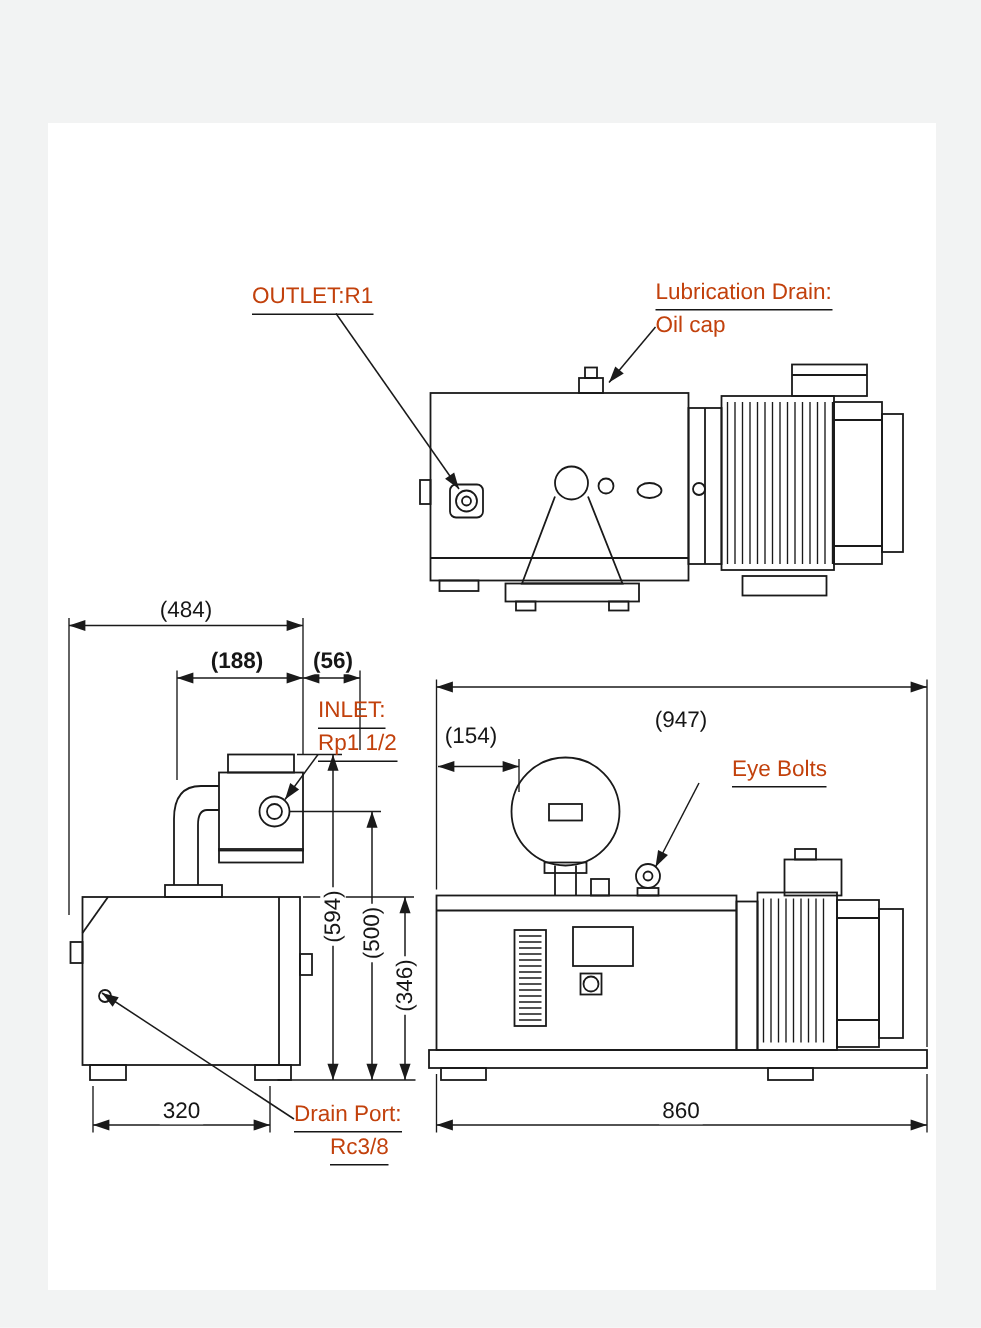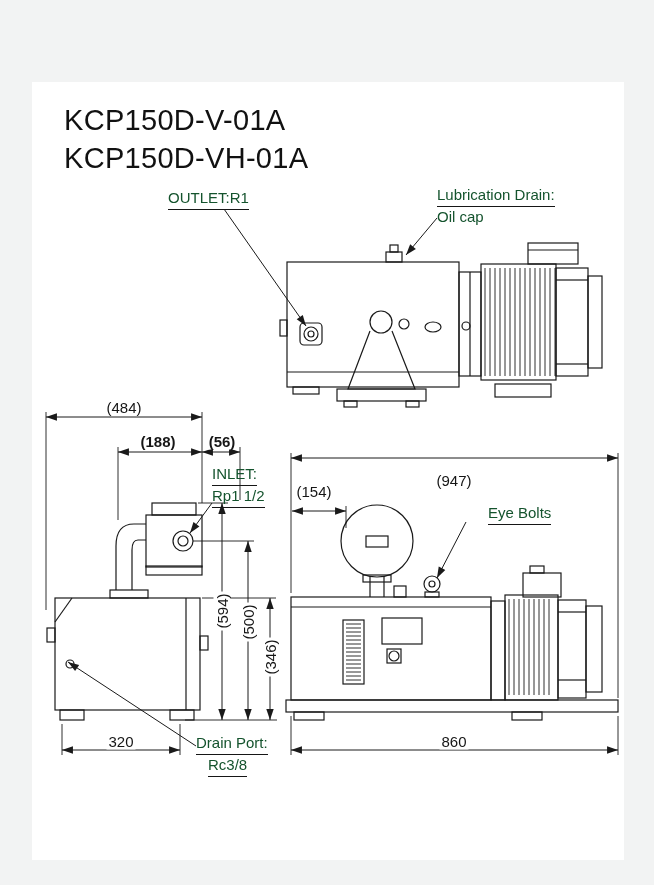--- a/index.html
+++ b/index.html
@@ -2,23 +2,23 @@
 <html><head>
 <meta charset="utf-8">
 <style>
   html,body{margin:0;padding:0;}
   body{background:#f2f3f3;font-family:"Liberation Sans","DejaVu Sans",sans-serif;color:#161616;}
   #canvas{position:relative;width:654px;height:885px;overflow:hidden;background:#f2f3f3;}
   .paper{position:absolute;left:32px;top:82px;width:592px;height:778px;background:#ffffff;}
   #drawing-svg{position:absolute;left:0;top:0;z-index:1;}
   .txt{position:absolute;z-index:2;}
   .title-block{font-size:29px;line-height:38px;font-weight:500;letter-spacing:0.3px;color:#111;}
-  .callout{font-size:15px;line-height:20px;color:#14532d;white-space:nowrap;}
+  .callout{font-size:15px;line-height:20px;color:#c2410c;white-space:nowrap;}
   .callout .ul{border-bottom:1.2px solid #161616;display:inline-block;padding-bottom:1px;}
-  .callout .indent{margin-left:12px;}
+  .callout .indent{margin-left:24px;}
   .dim{font-size:15px;color:#161616;background:#ffffff;padding:0 2px;white-space:nowrap;transform:translate(-50%,-50%);}
   .dim.vert{transform:translate(-50%,-50%) rotate(-90deg);}
   
   .ln{fill:none;stroke:#1a1a1a;stroke-width:1.2;}
   .lnthin{fill:none;stroke:#1a1a1a;stroke-width:0.9;}
   .extln{fill:none;stroke:#1a1a1a;stroke-width:0.9;}
   .dimln{fill:none;stroke:#1a1a1a;stroke-width:1;marker-start:url(#arw);marker-end:url(#arw);}
   .leader{fill:none;stroke:#1a1a1a;stroke-width:1;marker-end:url(#arw);}
 </style>
 </head>
@@ -165,24 +165,20 @@
 
     <g>
       <path class="leader" d="M224,209 L306,326"></path>
       <path class="leader" d="M437,218 L406,255"></path>
       <path class="leader" d="M212,503 L190,533"></path>
       <path class="leader" d="M466,522 L437,578"></path>
       <path class="leader" d="M196,746 L68,662"></path>
     </g>
   </svg>
 
-  <div class="txt title-block" style="left:64px;top:101px;">
-    <div>KCP150D-V-01A</div>
-    <div>KCP150D-VH-01A</div>
-  </div>
 
   <div class="txt callout" style="left:168px;top:188px;">
     <span class="ul">OUTLET:R1</span>
   </div>
 
   <div class="txt callout" style="left:437px;top:185px;">
     <div><span class="ul">Lubrication Drain:</span></div>
     <div><span>Oil cap</span></div>
   </div>
 

